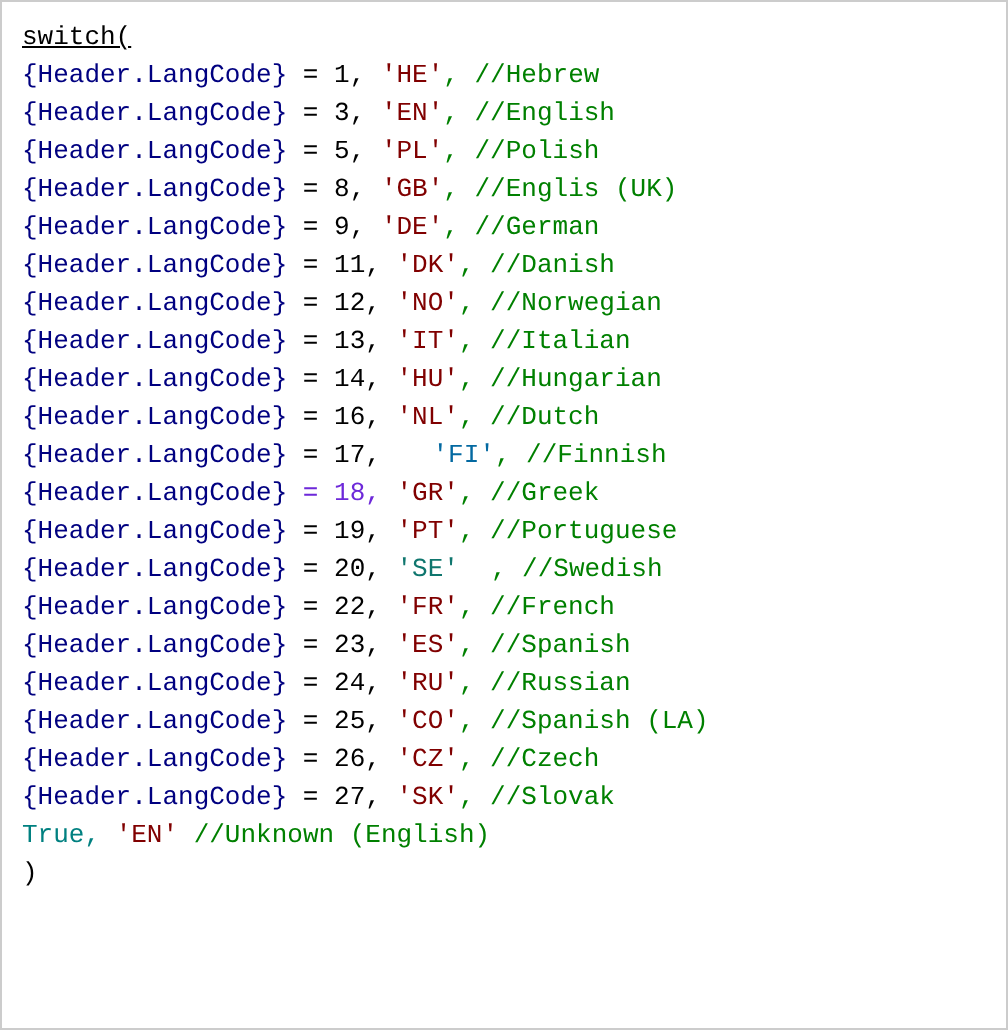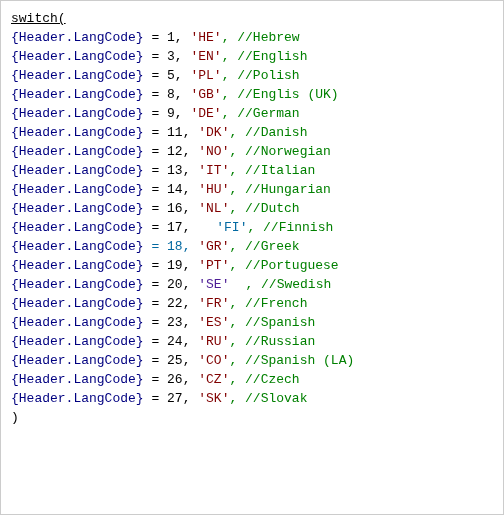--- a/index.html
+++ b/index.html
@@ -41,24 +41,25 @@
       <div class="code-line"><span style="color: rgb(0, 0, 128);">{Header.LangCode}</span><span style="color: rgb(0, 0, 0);"> = 3, </span><span style="color: rgb(128, 0, 0);">'EN'</span><span style="color: rgb(0, 128, 0);">, //English</span></div>
       <div class="code-line"><span style="color: rgb(0, 0, 128);">{Header.LangCode}</span><span style="color: rgb(0, 0, 0);"> = 5, </span><span style="color: rgb(128, 0, 0);">'PL'</span><span style="color: rgb(0, 128, 0);">, //Polish</span></div>
       <div class="code-line"><span style="color: rgb(0, 0, 128);">{Header.LangCode}</span><span style="color: rgb(0, 0, 0);"> = 8, </span><span style="color: rgb(128, 0, 0);">'GB'</span><span style="color: rgb(0, 128, 0);">, //Englis (UK)</span></div>
       <div class="code-line"><span style="color: rgb(0, 0, 128);">{Header.LangCode}</span><span style="color: rgb(0, 0, 0);"> = 9, </span><span style="color: rgb(128, 0, 0);">'DE'</span><span style="color: rgb(0, 128, 0);">, //German</span></div>
       <div class="code-line"><span style="color: rgb(0, 0, 128);">{Header.LangCode}</span><span style="color: rgb(0, 0, 0);"> = 11, </span><span style="color: rgb(128, 0, 0);">'DK'</span><span style="color: rgb(0, 128, 0);">, //Danish</span></div>
       <div class="code-line"><span style="color: rgb(0, 0, 128);">{Header.LangCode}</span><span style="color: rgb(0, 0, 0);"> = 12, </span><span style="color: rgb(128, 0, 0);">'NO'</span><span style="color: rgb(0, 128, 0);">, //Norwegian</span></div>
       <div class="code-line"><span style="color: rgb(0, 0, 128);">{Header.LangCode}</span><span style="color: rgb(0, 0, 0);"> = 13, </span><span style="color: rgb(128, 0, 0);">'IT'</span><span style="color: rgb(0, 128, 0);">, //Italian</span></div>
       <div class="code-line"><span style="color: rgb(0, 0, 128);">{Header.LangCode}</span><span style="color: rgb(0, 0, 0);"> = 14, </span><span style="color: rgb(128, 0, 0);">'HU'</span><span style="color: rgb(0, 128, 0);">, //Hungarian</span></div>
       <div class="code-line"><span style="color: rgb(0, 0, 128);">{Header.LangCode}</span><span style="color: rgb(0, 0, 0);"> = 16, </span><span style="color: rgb(128, 0, 0);">'NL'</span><span style="color: rgb(0, 128, 0); margin-top: 20px;">, //Dutch</span></div>
       <div class="code-line"><span style="color: rgb(0, 0, 128);">{Header.LangCode}</span><span style="color: rgb(0, 0, 0);"> = 17, </span><span style="color: #0369a1; margin-left: 18px;">'FI'</span><span style="color: rgb(0, 128, 0);">, //Finnish</span></div>
-      <div class="code-line"><span style="color: rgb(0, 0, 128);">{Header.LangCode}</span><span style="color: #0369a1;"> = 18, </span><span style="color: rgb(128, 0, 0); text-align: right;">'GR'</span><span style="color: rgb(0, 128, 0);">, //Greek</span></div>
+      <div class="code-line"><span style="color: rgb(0, 0, 128);">{Header.LangCode}</span><span style="color: #6d28d9;"> = 18, </span><span style="color: rgb(128, 0, 0); text-align: right;">'GR'</span><span style="color: rgb(0, 128, 0);">, //Greek</span></div>
       <div class="code-line"><span style="color: rgb(0, 0, 128);">{Header.LangCode}</span><span style="color: rgb(0, 0, 0);"> = 19, </span><span style="color: rgb(128, 0, 0);">'PT'</span><span style="color: rgb(0, 128, 0);">, //Portuguese</span></div>
-      <div class="code-line"><span style="color: rgb(0, 0, 128);">{Header.LangCode}</span><span style="color: rgb(0, 0, 0);"> = 20, </span><span style="color: #4c1d95; text-align: right;">'SE'</span><span style="color: rgb(0, 128, 0); margin-left: 16px;">, //Swedish</span></div>
+      <div class="code-line"><span style="color: rgb(0, 0, 128);">{Header.LangCode}</span><span style="color: rgb(0, 0, 0);"> = 20, </span><span style="color: #0f766e; text-align: right;">'SE'</span><span style="color: rgb(0, 128, 0); margin-left: 16px;">, //Swedish</span></div>
       <div class="code-line"><span style="color: rgb(0, 0, 128);">{Header.LangCode}</span><span style="color: rgb(0, 0, 0);"> = 22, </span><span style="color: rgb(128, 0, 0);">'FR'</span><span style="color: rgb(0, 128, 0);">, //French</span></div>
       <div class="code-line"><span style="color: rgb(0, 0, 128);">{Header.LangCode}</span><span style="color: rgb(0, 0, 0);"> = 23, </span><span style="color: rgb(128, 0, 0); font-family: Liberation Mono, monospace;">'ES'</span><span style="color: rgb(0, 128, 0);">, //Spanish</span></div>
       <div class="code-line"><span style="color: rgb(0, 0, 128);">{Header.LangCode}</span><span style="color: rgb(0, 0, 0);"> = 24, </span><span style="color: rgb(128, 0, 0);">'RU'</span><span style="color: rgb(0, 128, 0);">, //Russian</span></div>
       <div class="code-line"><span style="color: rgb(0, 0, 128);">{Header.LangCode}</span><span style="color: rgb(0, 0, 0);"> = 25, </span><span style="color: rgb(128, 0, 0);">'CO'</span><span style="color: rgb(0, 128, 0);">, //Spanish (LA)</span></div>
       <div class="code-line"><span style="color: rgb(0, 0, 128);">{Header.LangCode}</span><span style="color: rgb(0, 0, 0);"> = 26, </span><span style="color: rgb(128, 0, 0);">'CZ'</span><span style="color: rgb(0, 128, 0);">, //Czech</span></div>
       <div class="code-line"><span style="color: rgb(0, 0, 128);">{Header.LangCode}</span><span style="color: rgb(0, 0, 0);"> = 27, </span><span style="color: rgb(128, 0, 0);">'SK'</span><span style="color: rgb(0, 128, 0);">, //Slovak</span></div>
+      <div class="code-line"><span style="color: rgb(0, 128, 128);">True, </span><span style="color: rgb(128, 0, 0);">'EN'</span><span style="color: rgb(0, 128, 0);"> //Unknown (English)</span></div>
       <div class="code-line"><span style="color: rgb(0, 0, 0);">)</span></div>
     </div>
 </div>
 
 </body></html>

